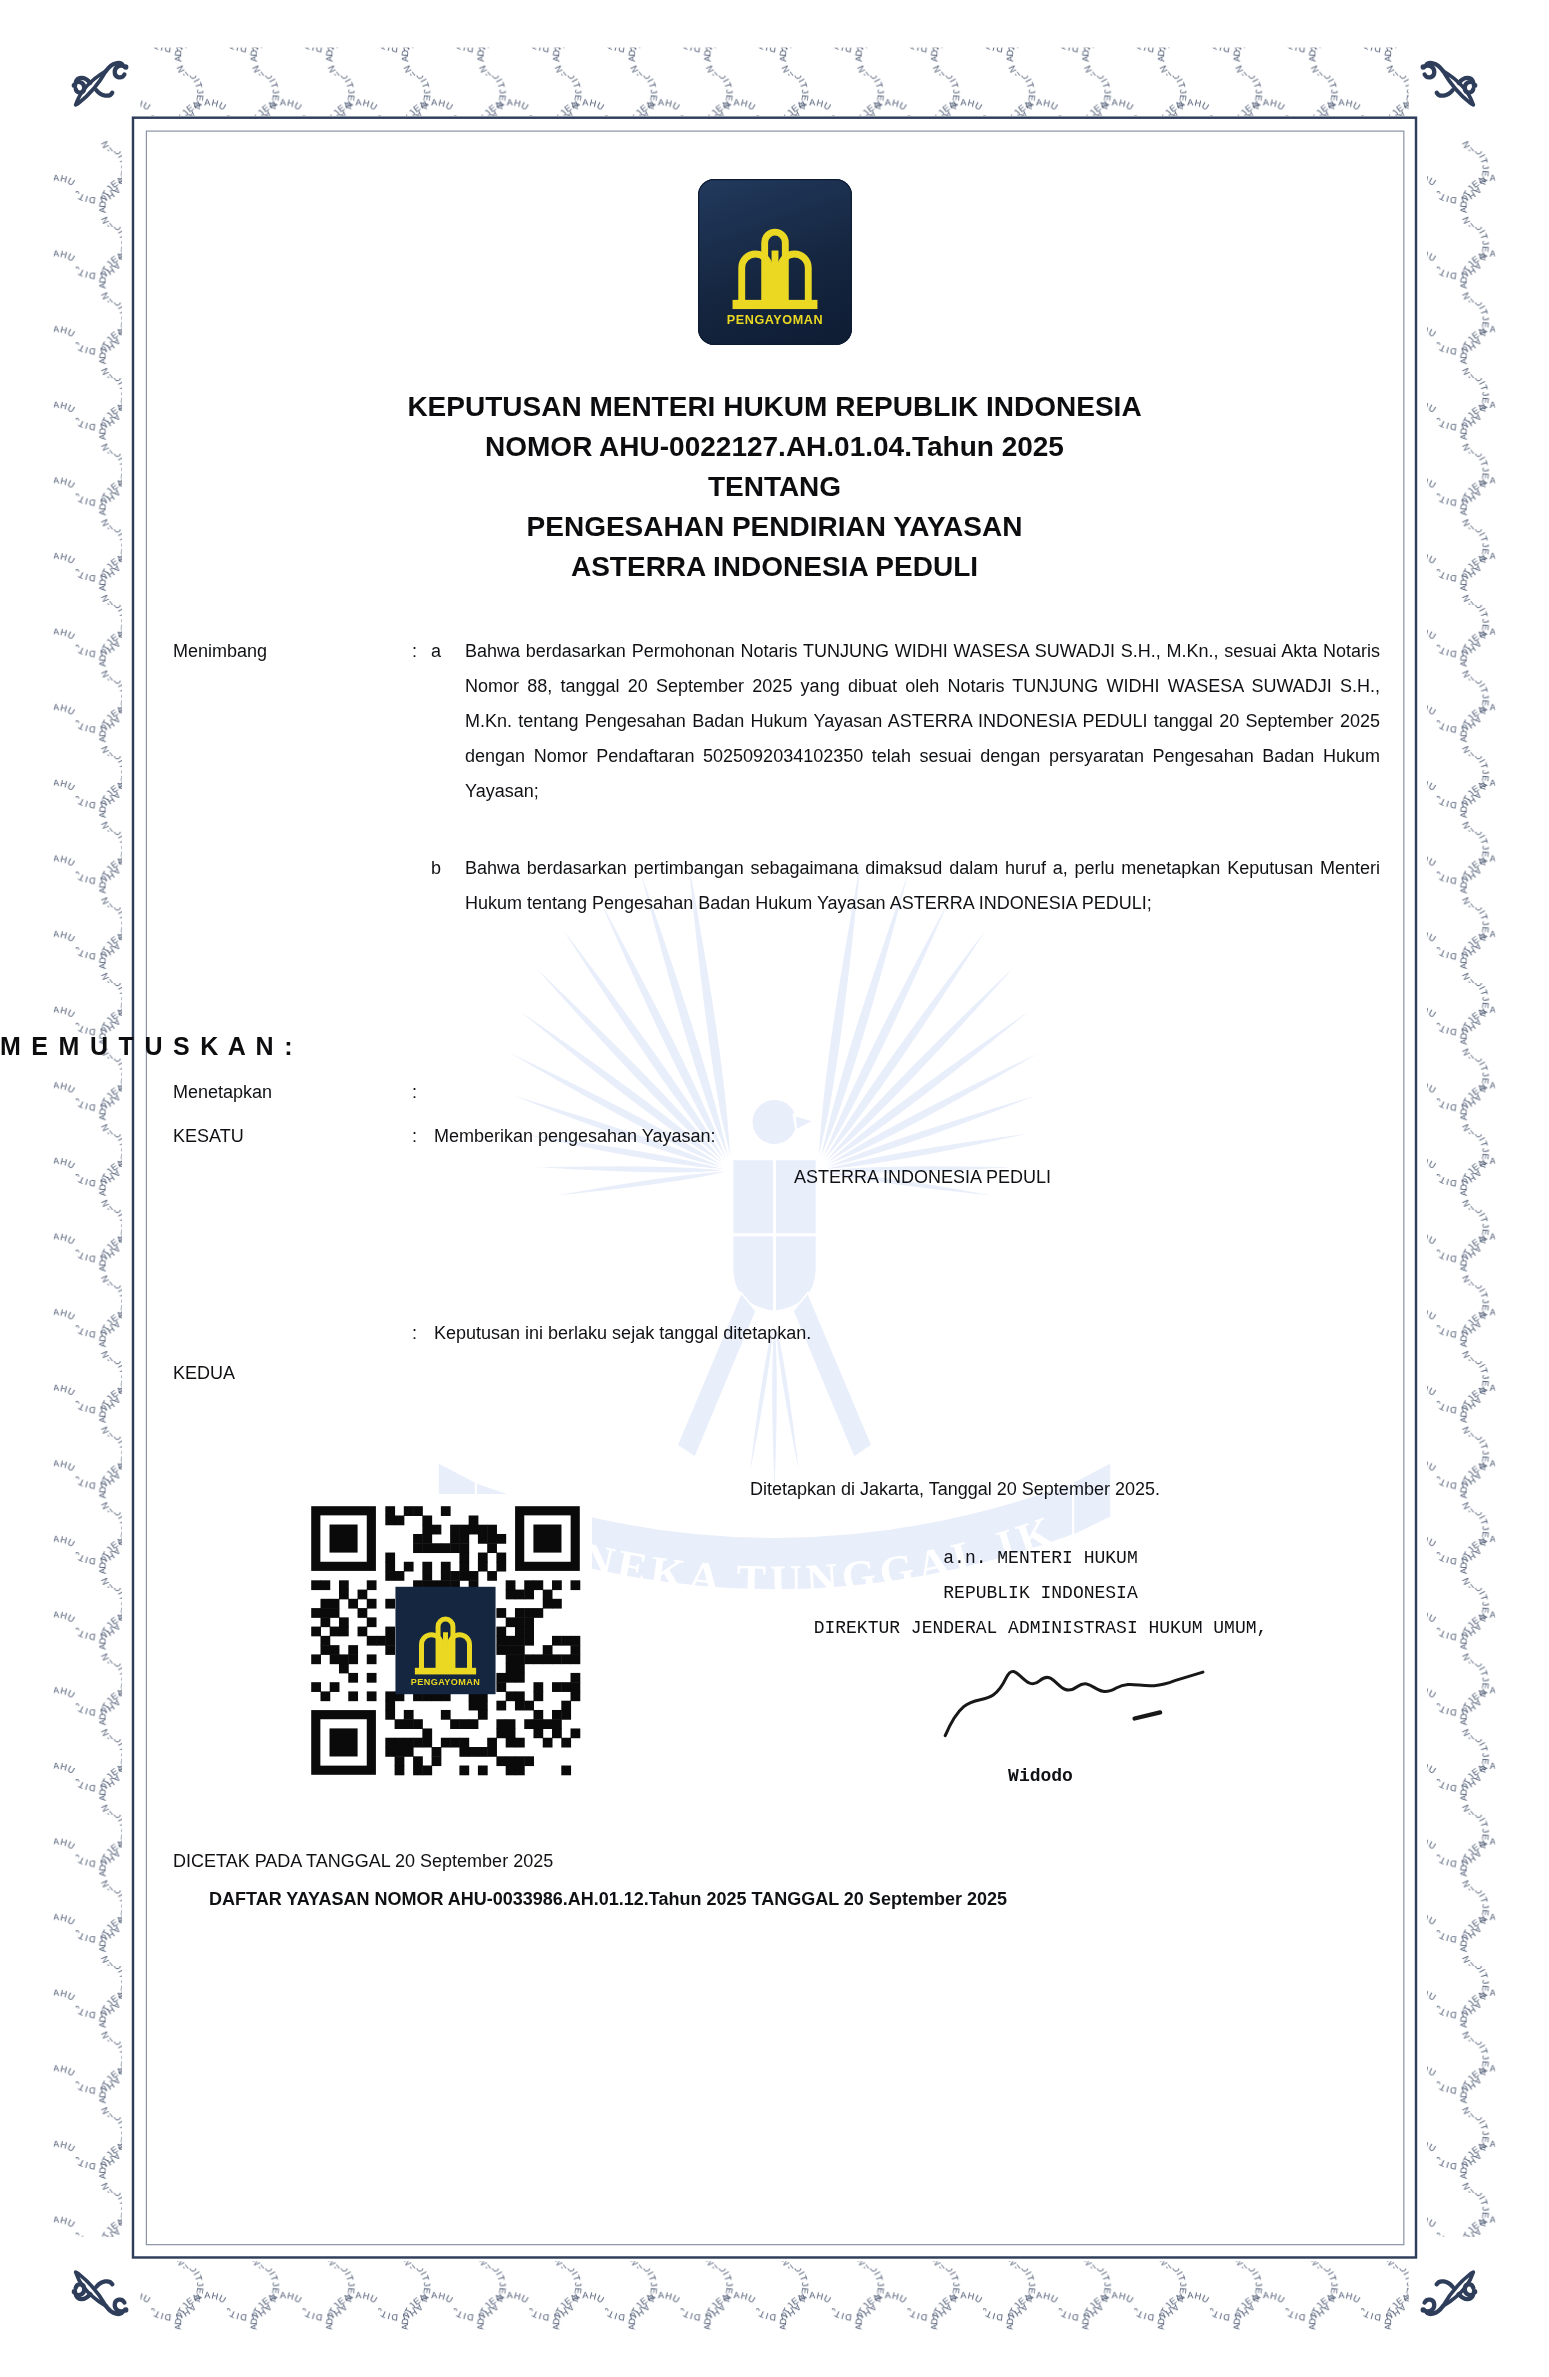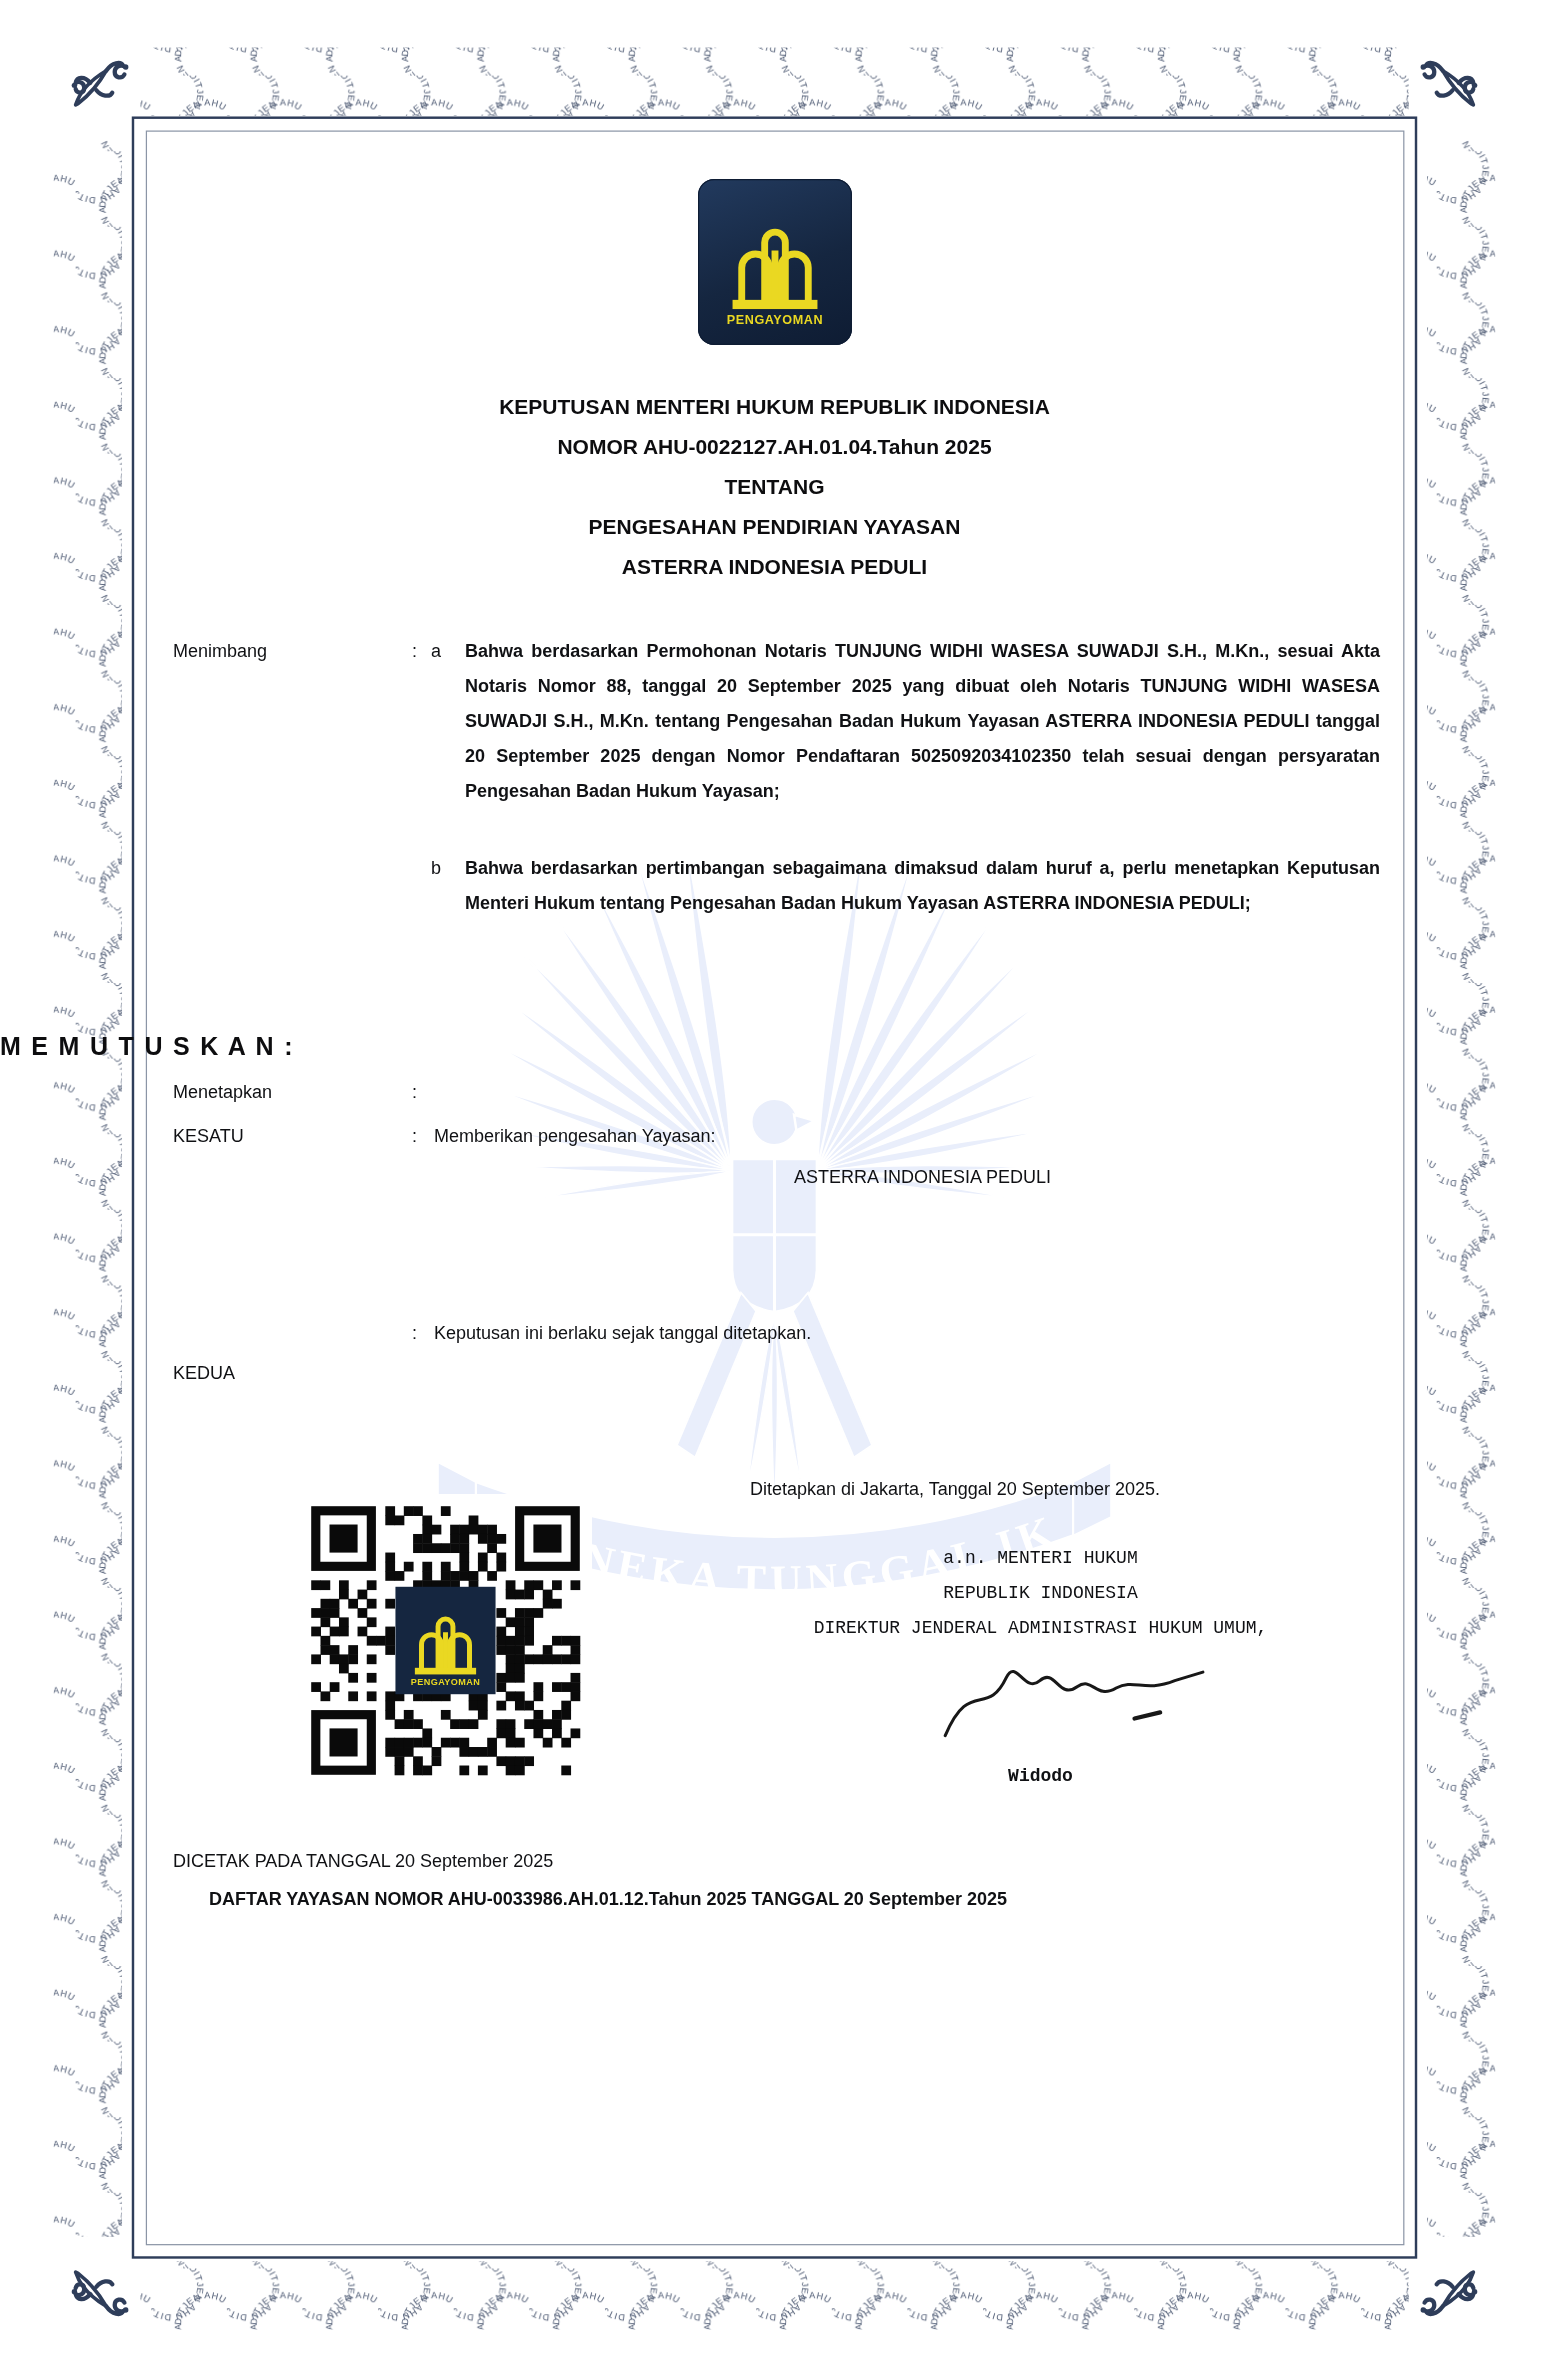--- a/index.html
+++ b/index.html
@@ -3,25 +3,25 @@
 <meta charset="utf-8">
 <style>
   html,body{margin:0;padding:0;background:#ffffff;}
   .page{position:relative;width:1549px;height:2377px;background:#fff;overflow:hidden;
         font-family:"Liberation Sans",sans-serif;color:#101114;}
   .abs{position:absolute;}
   .decor{position:absolute;left:0;top:0;width:1549px;height:2377px;}
   .body-text{font-size:18px;line-height:35px;color:#101114;}
   .just{text-align:justify;}
   .title-block{left:0;top:387px;width:1549px;text-align:center;font-weight:bold;
-               font-size:21px;line-height:40px;color:#0d0d0f;}
+               font-size:28px;line-height:40px;color:#0d0d0f;}
   .label{left:173px;width:244px;}
   .colon{left:412px;}
   .letter{left:431px;}
-  .para{left:465px;width:915px;font-weight:bold;}
+  .para{left:465px;width:915px;}
   .memutuskan{left:0;top:1032px;width:1549px;text-align:left;font-weight:bold;
               font-size:25px;letter-spacing:1.8px;color:#0d0d0f;}
   .center-name{left:465px;top:1160px;width:915px;text-align:center;}
   .sig-line{left:701px;width:679px;text-align:center;font-family:Liberation Mono, monospace;}
   .widodo{font-weight:bold;}
   .footer-bold{font-weight:bold;margin-left:36px;}
   .logo-box{left:698px;top:179px;width:154px;height:166px;border-radius:16px;
             background:linear-gradient(160deg,#223a5e 0%,#152640 55%,#0e1c33 100%);
             box-shadow:0 0 0 1.2px #0e1c33 inset;}
 </style>

